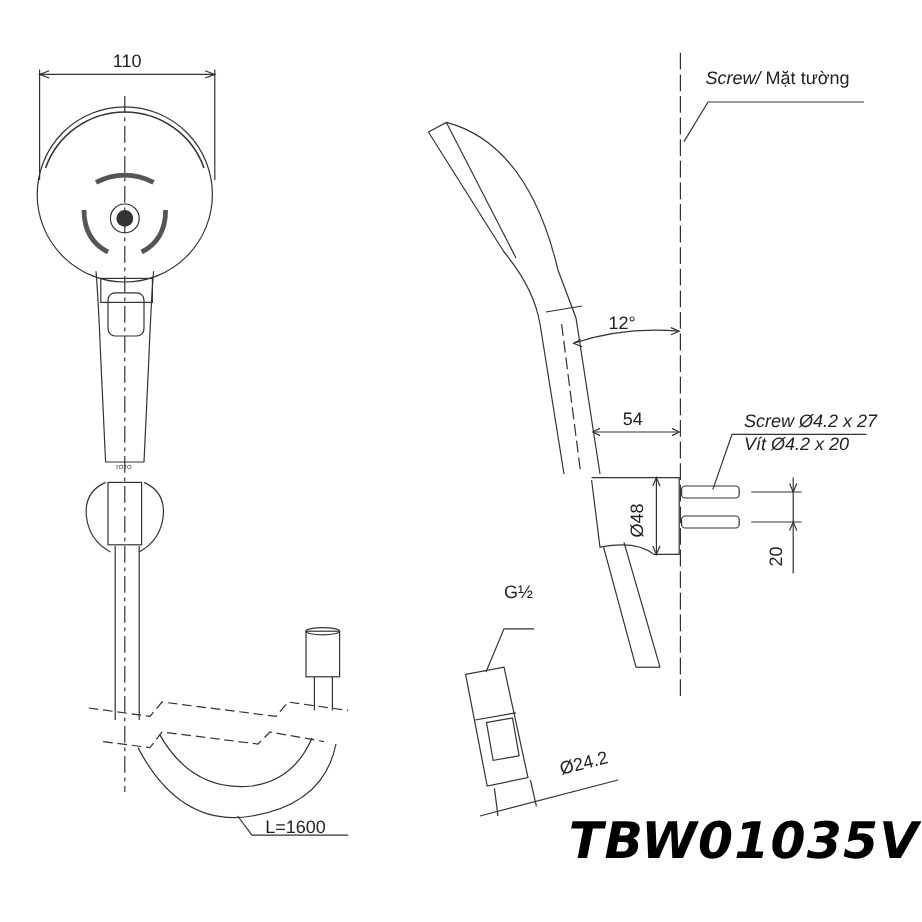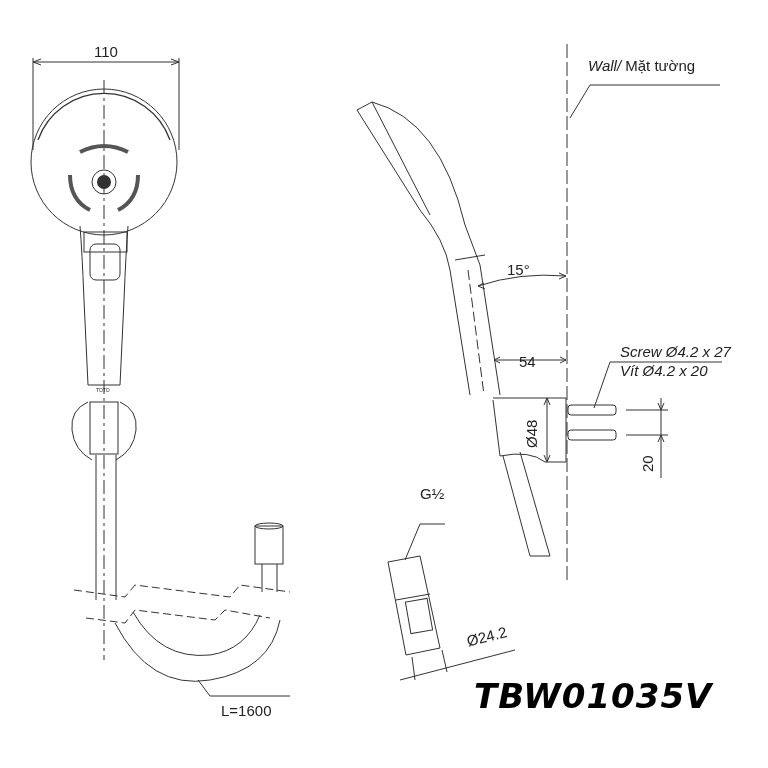--- a/index.html
+++ b/index.html
@@ -1,20 +1,20 @@
 <!DOCTYPE html>
 <html><head>
 <meta charset="utf-8">
 <style>
   html,body{margin:0;padding:0;background:#fff;}
   #canvas{position:relative;width:768px;height:768px;overflow:hidden;background:#fff;font-family:"Liberation Sans",sans-serif;}
   svg{position:absolute;left:0;top:0;}
   .lbl{position:absolute;color:#222;font-size:15px;white-space:nowrap;line-height:1;}
   .it{font-style:italic;}
-  .model{position:absolute;left:474px;top:676px;font-family:"DejaVu Sans",sans-serif;font-weight:bold;font-style:italic;font-size:34px;color:#000;letter-spacing:1px;}
+  .model{position:absolute;left:474px;top:676px;font-family:"DejaVu Sans",sans-serif;font-weight:bold;font-style:italic;font-size:42px;color:#000;letter-spacing:1px;}
   .vert{transform:rotate(-90deg);transform-origin:left top;}
 </style>
 </head>
 <body>
 
 <div id="canvas">
   <svg width="768" height="768" viewBox="0 0 768 768">
     <g fill="none" stroke="#333" stroke-width="1">
 
       <line x1="33" y1="62" x2="179" y2="62"></line>
@@ -96,29 +96,29 @@
       <line x1="396" y1="600" x2="430" y2="594"></line>
       <rect x="408" y="600" width="22" height="32" transform="rotate(-10 419 616)"></rect>
       <polyline points="445,524 420,524 405,560"></polyline>
       <line x1="400" y1="680" x2="515" y2="650"></line>
       <line x1="412" y1="657" x2="415" y2="680"></line>
       <line x1="442" y1="650" x2="447" y2="672"></line>
     </g>
   </svg>
 
   <span class="lbl" style="left:94px;top:44px;">110</span>
-  <span class="lbl" style="left:221px;top:703px;text-align:right;">L=1600</span>
+  <span class="lbl" style="left:221px;top:682px;text-align:right;">L=1600</span>
   <span class="lbl" style="left:96px;top:388px;font-size:5px;">TOTO</span>
 
   <span class="lbl" style="left:588px;top:58px;">
-    <span class="it">Wall/</span>
+    <span class="it">Screw/</span>
     <span>Mặt tường</span>
   </span>
-  <span class="lbl" style="left:507px;top:262px;">15°</span>
-  <span class="lbl" style="left:519px;top:354px;">54</span>
+  <span class="lbl" style="left:507px;top:262px;">12°</span>
+  <span class="lbl" style="left:519px;top:342px;">54</span>
   <span class="lbl vert" style="left:524px;top:448px;">Ø48</span>
   <span class="lbl it" style="left:620px;top:344px;">Screw Ø4.2 x 27</span>
   <span class="lbl it" style="left:620px;top:363px;">Vít Ø4.2 x 20</span>
   <span class="lbl vert" style="left:640px;top:472px;">20</span>
 
   <span class="lbl" style="left:420px;top:486px;">G½</span>
   <span class="lbl" style="left:465px;top:634px;transform:rotate(-14deg);transform-origin:left top;">Ø24.2</span>
 
   <span class="model">TBW01035V</span>
 </div>

